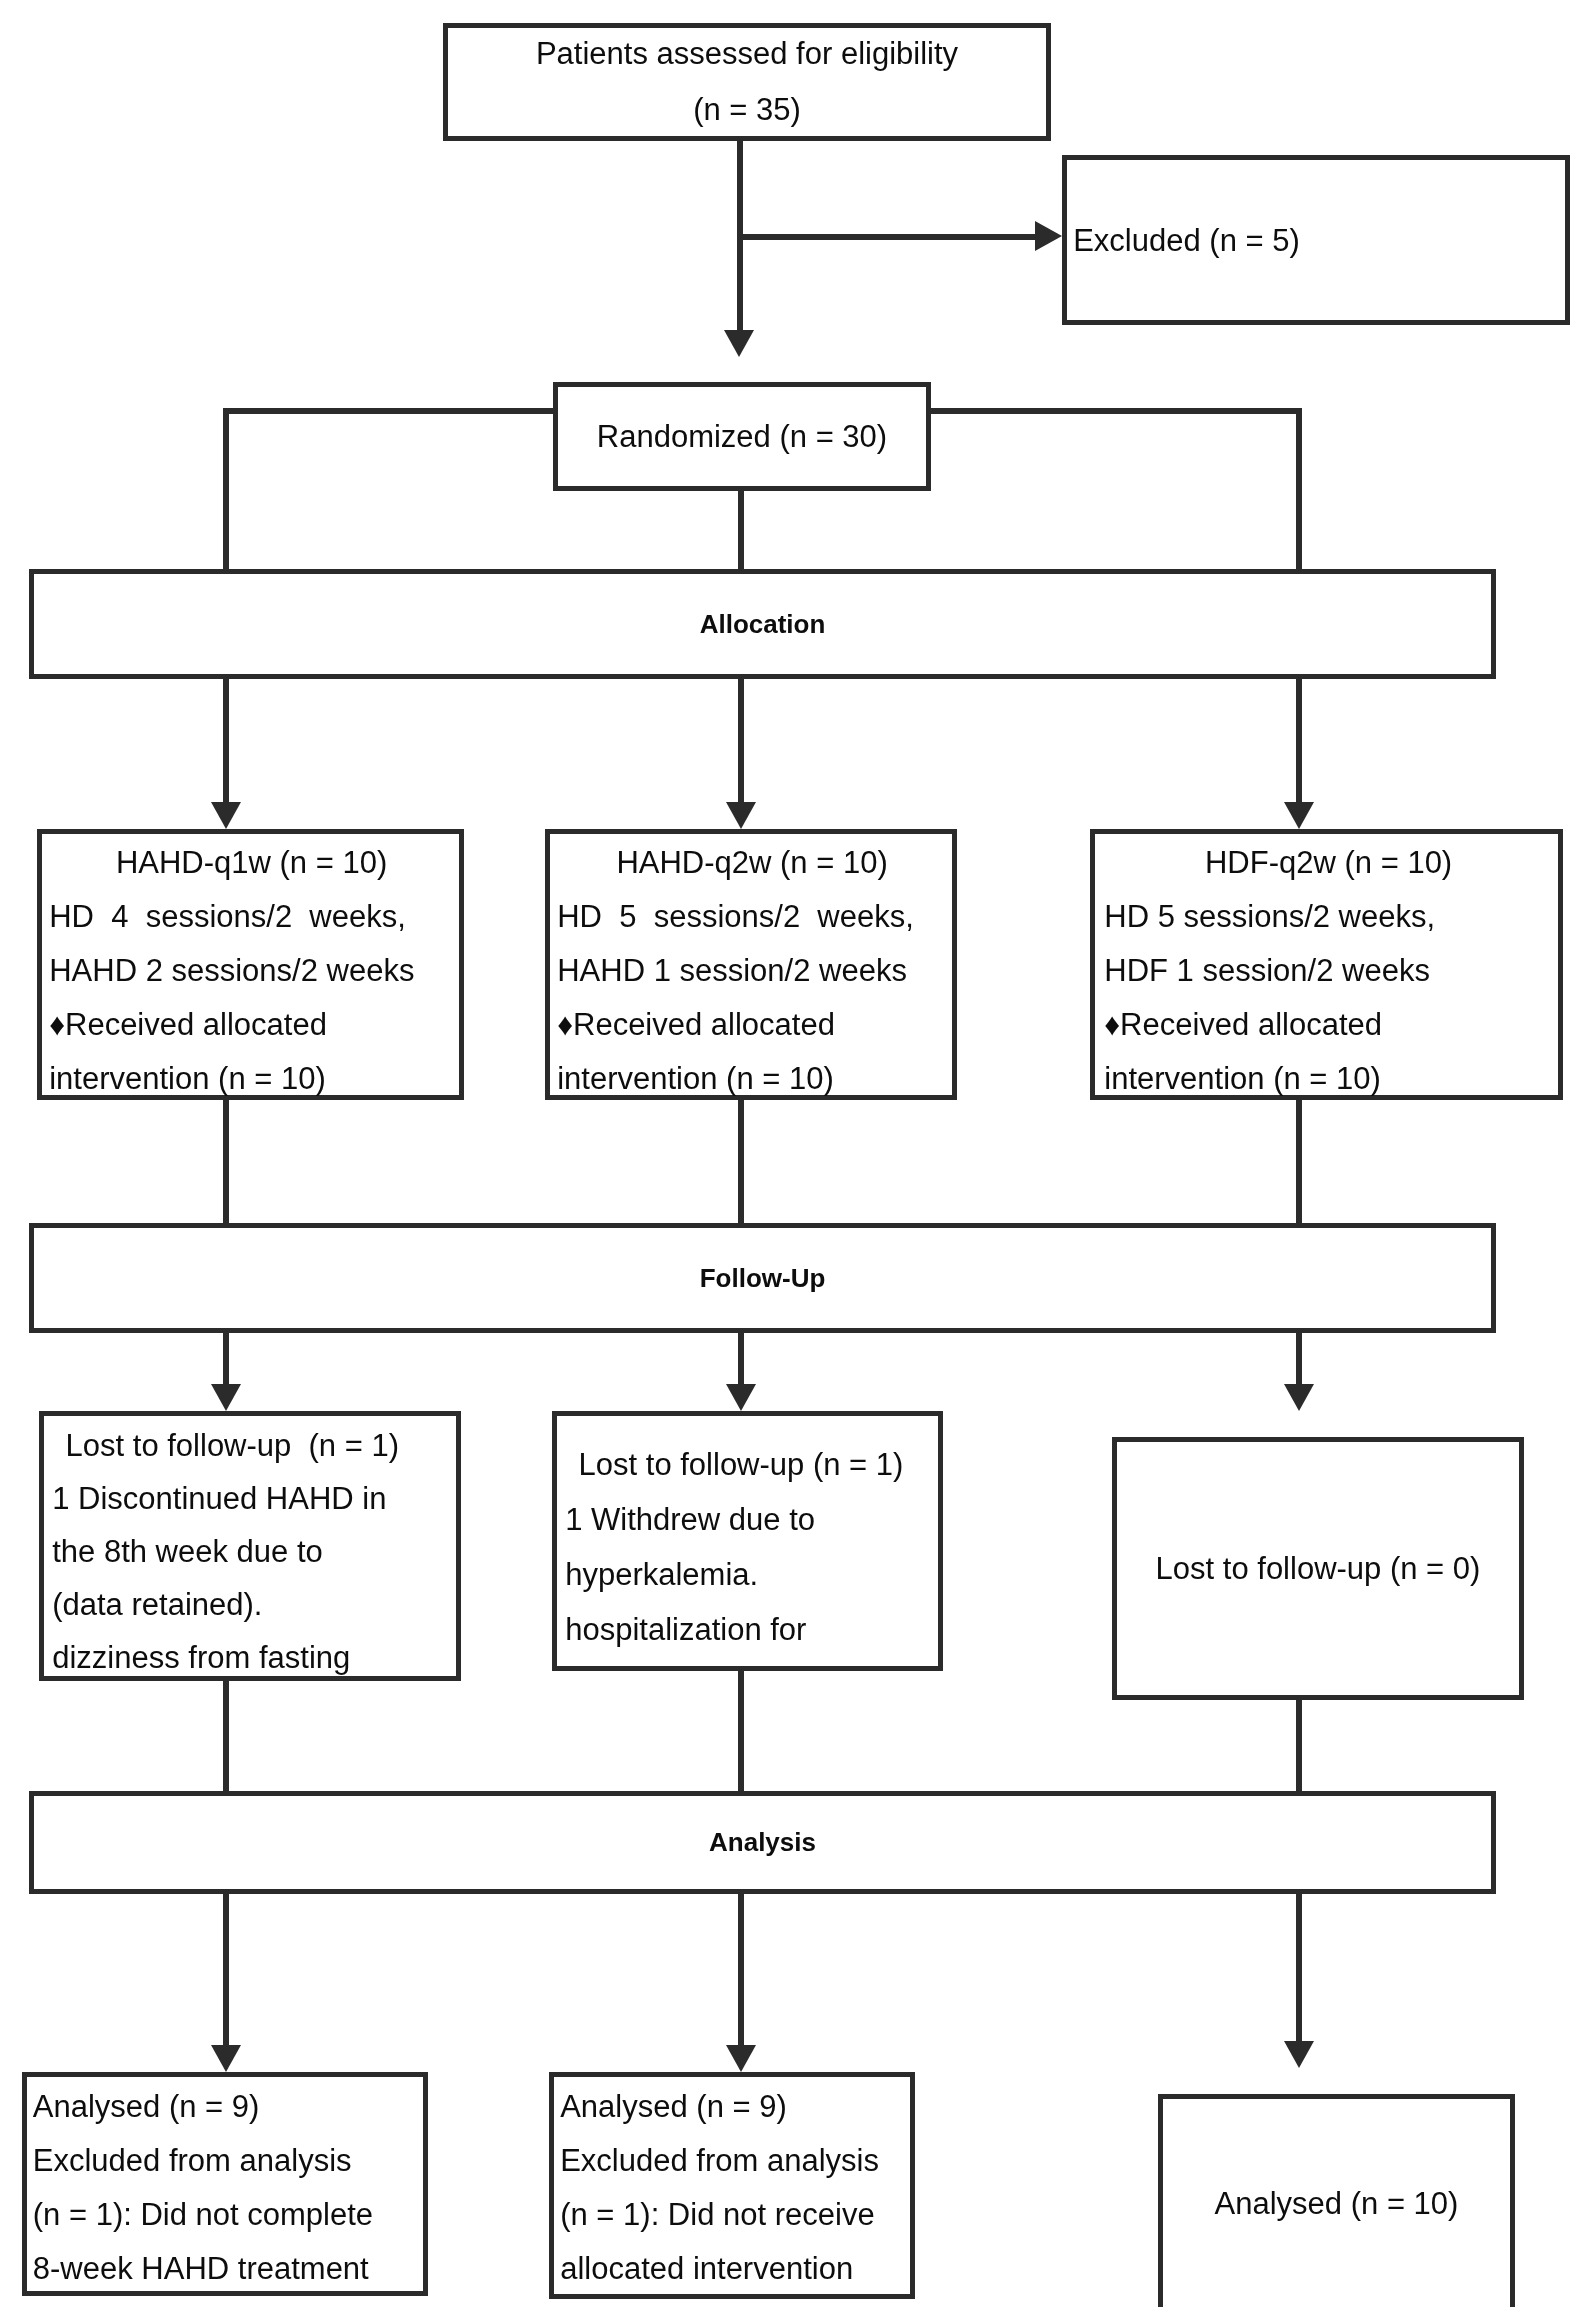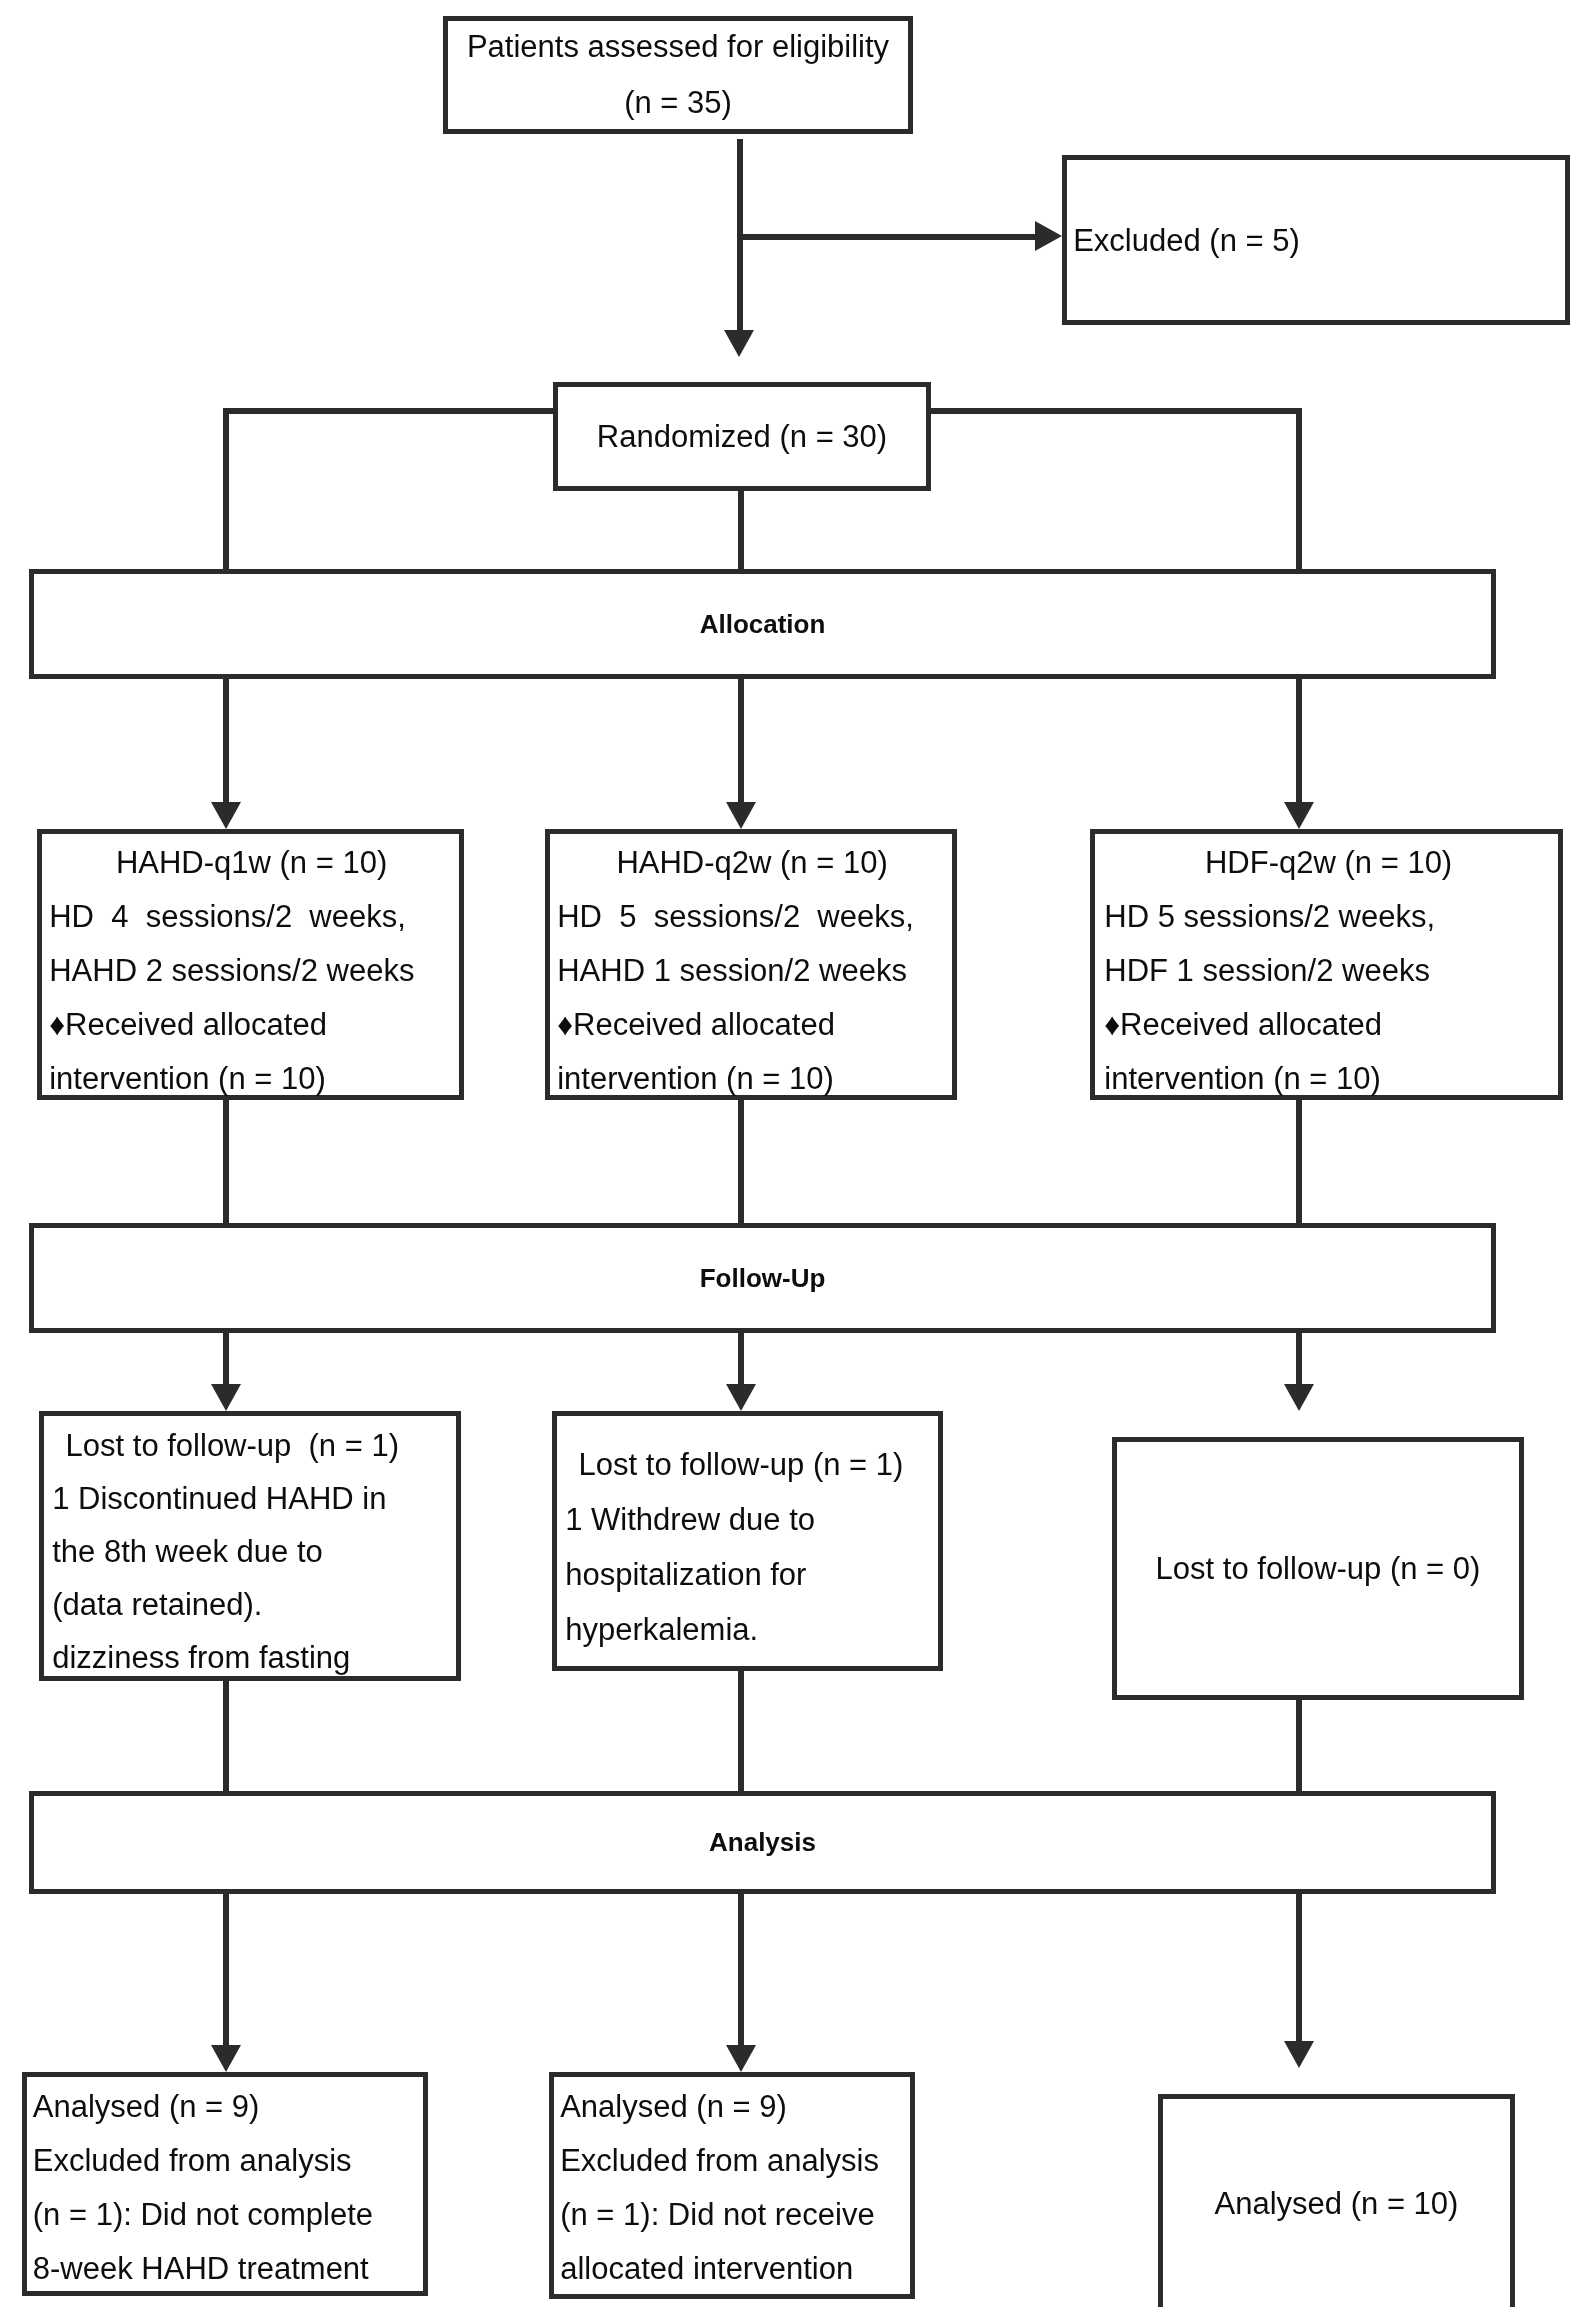--- a/index.html
+++ b/index.html
@@ -64,21 +64,21 @@
   <div class="arrow-down" style="left:726px;top:1384px"></div>
   <div class="arrow-down" style="left:1284px;top:1384px"></div>
 
   <div class="vline" style="left:223px;top:1678px;height:373px"></div>
   <div class="vline" style="left:738px;top:1668px;height:384px"></div>
   <div class="vline" style="left:1296px;top:1671px;height:377px"></div>
   <div class="arrow-down" style="left:211px;top:2045px"></div>
   <div class="arrow-down" style="left:726px;top:2045px"></div>
   <div class="arrow-down" style="left:1284px;top:2041px"></div>
 
-  <div class="box vcenter" style="left:443px;top:16px;width:470px;height:118px">
+  <div class="box vcenter" style="left:443px;top:23px;width:608px;height:118px">
     <div class="ln tc" style="line-height:56px">Patients assessed for eligibility</div>
     <div class="ln tc" style="line-height:56px">(n = 35)</div>
   </div>
 
   <div class="box vcenter" style="left:1062px;top:155px;width:508px;height:170px;padding-left:6.2px">
     <div class="ln" style="line-height:55px">Excluded (n = 5)</div>
   </div>
 
   <div class="box ccenter" style="left:553px;top:356px;width:378px;height:109px">
     <div class="ln">Randomized (n = 30)</div>
@@ -120,22 +120,22 @@
     <div class="ln ind26" style="line-height:53px">Lost to follow-up  (n = 1)</div>
     <div class="ln" style="line-height:53px">1 Discontinued HAHD in</div>
     <div class="ln" style="line-height:53px">the 8th week due to</div>
     <div class="ln" style="line-height:53px">(data retained).</div>
     <div class="ln" style="line-height:53px">dizziness from fasting</div>
   </div>
 
   <div class="box" style="left:552px;top:1411px;width:391px;height:260px;padding:20.6px 4.1px 0 8.2px">
     <div class="ln ind26" style="line-height:55px">Lost to follow-up (n = 1)</div>
     <div class="ln" style="line-height:55px">1 Withdrew due to</div>
+    <div class="ln" style="line-height:55px">hyperkalemia.</div>
     <div class="ln" style="line-height:55px">hospitalization for</div>
-    <div class="ln" style="line-height:55px">hyperkalemia.</div>
   </div>
 
   <div class="box ccenter" style="left:1112px;top:1411px;width:412px;height:263px">
     <div class="ln">Lost to follow-up (n = 0)</div>
   </div>
 
   <div class="banner" style="left:29px;top:1791px;width:1467px;height:103px">
     <span>Analysis</span>
   </div>
 

